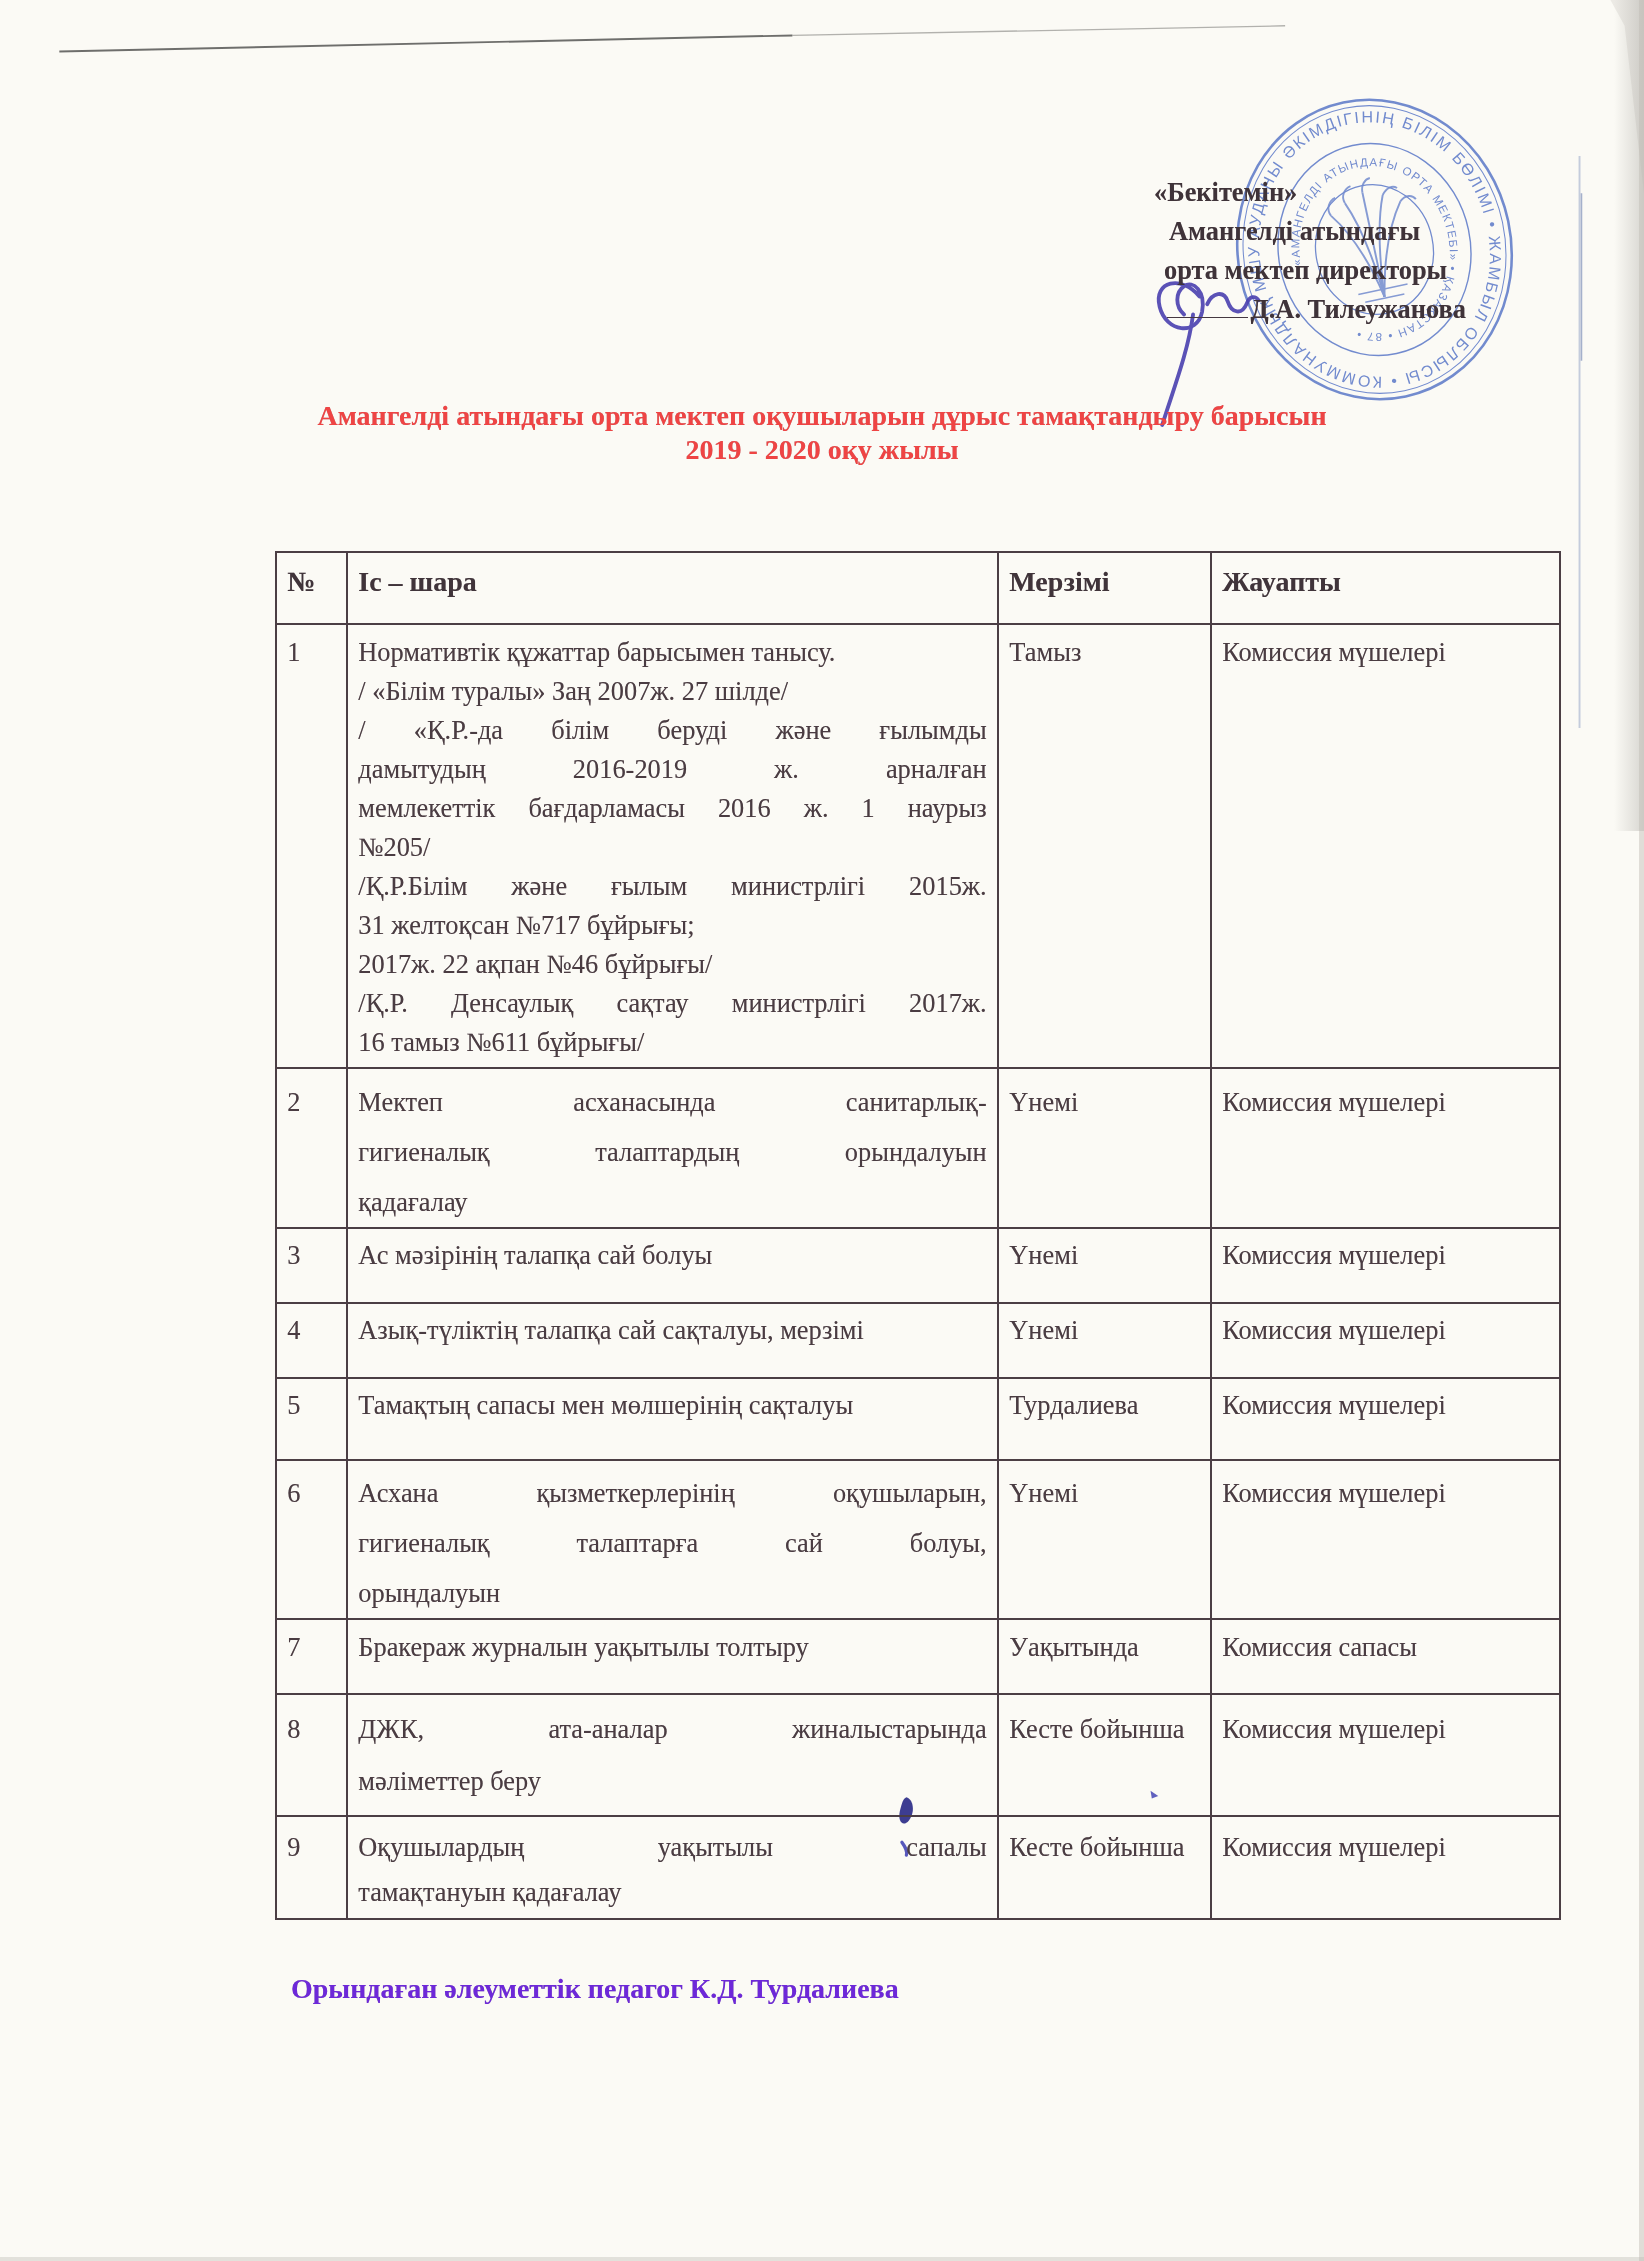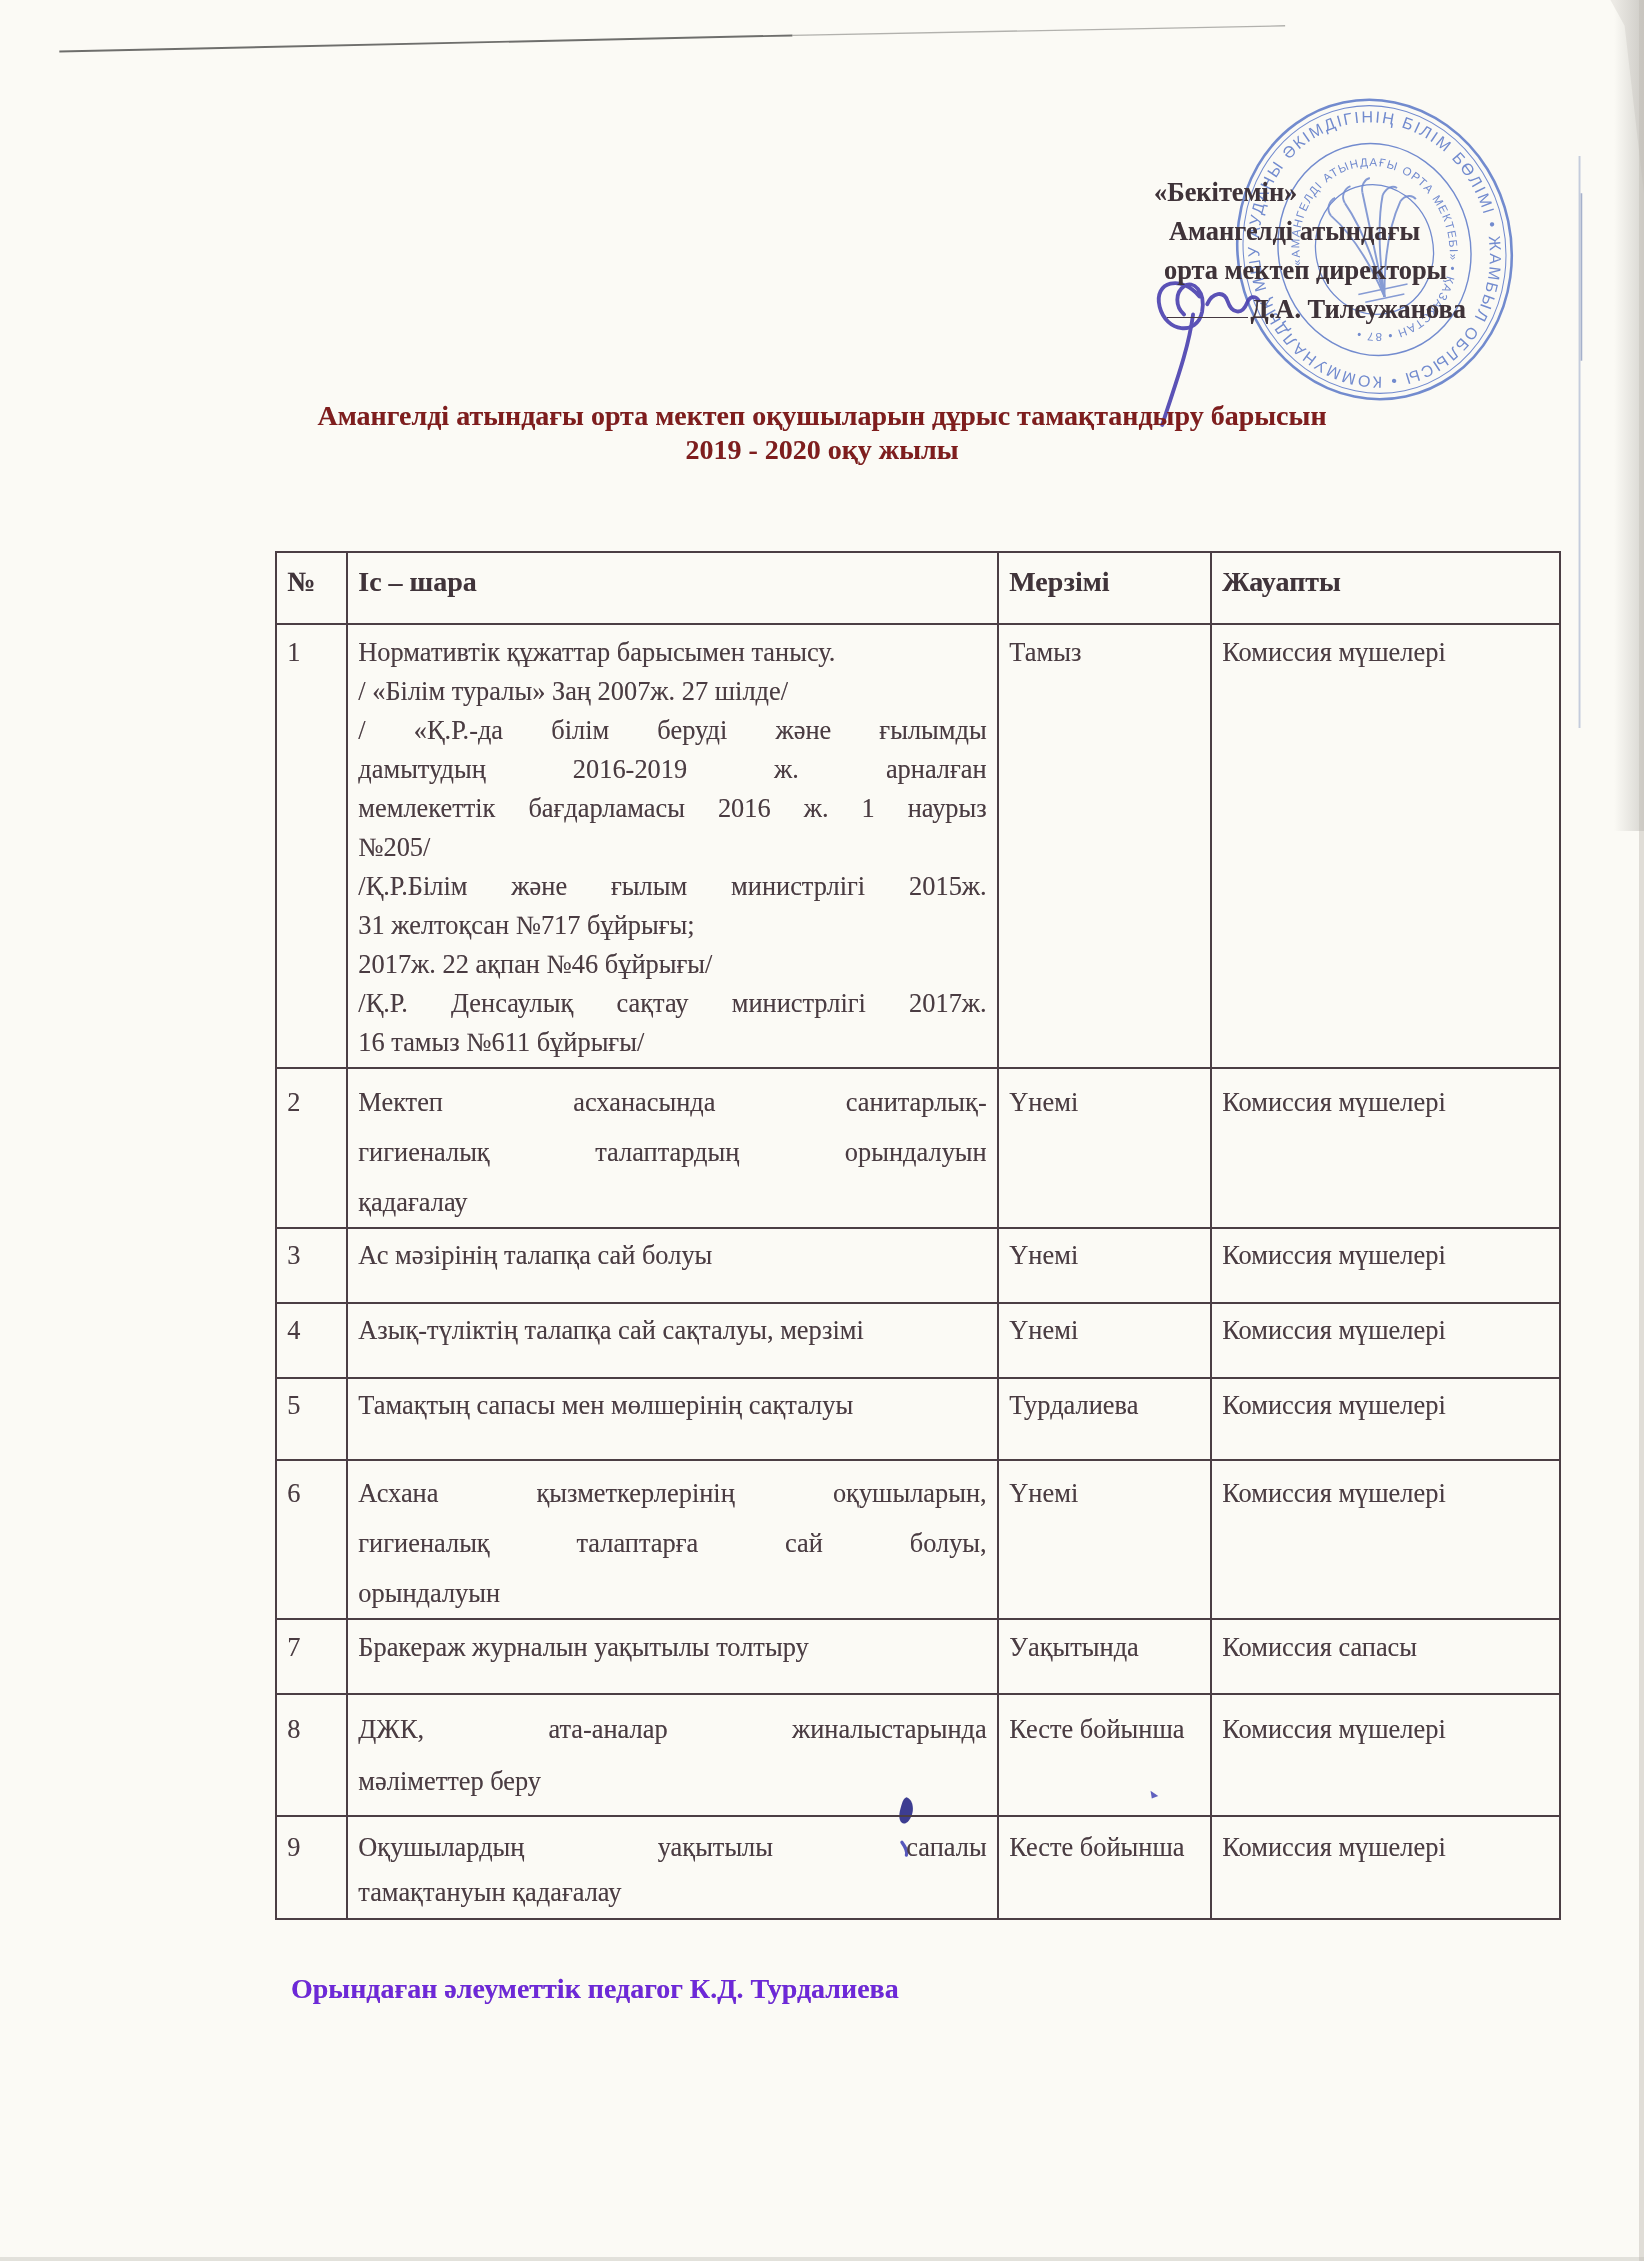--- a/index.html
+++ b/index.html
@@ -26,21 +26,21 @@
   }
 
   
   .stamp{position:absolute; left:1223px; top:85px; opacity:.78; pointer-events:none;}
   
   .signature{position:absolute; left:1135px; top:263px; pointer-events:none;}
 
   
   .title{
     position:absolute; left:0; top:399px; width:1644px;
-    text-align:center; font-weight:bold; font-size:28px; line-height:34px; color:#7f1d1d;
+    text-align:center; font-weight:bold; font-size:28px; line-height:34px; color:#ef4444;
   }
 
   
   table.plan{
     position:absolute; left:275px; top:551px; width:1284px;
     border-collapse:collapse; table-layout:fixed;
     font-size:26.4px; color:#4a3c42;
   }
   table.plan th, table.plan td{
     border:2.6px solid #4b3e44; vertical-align:top;

